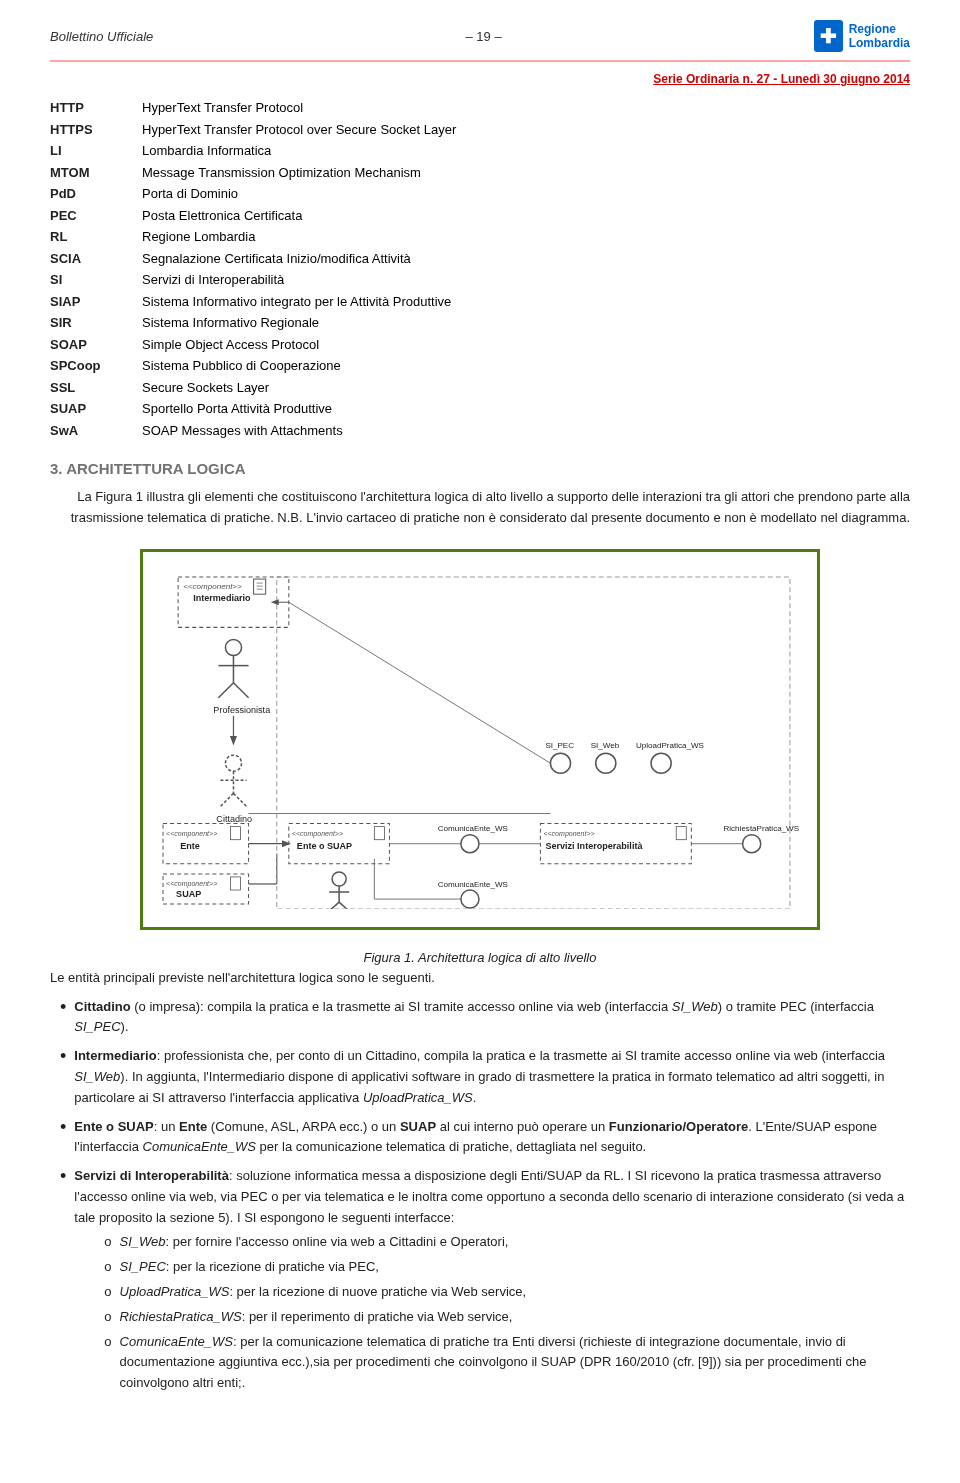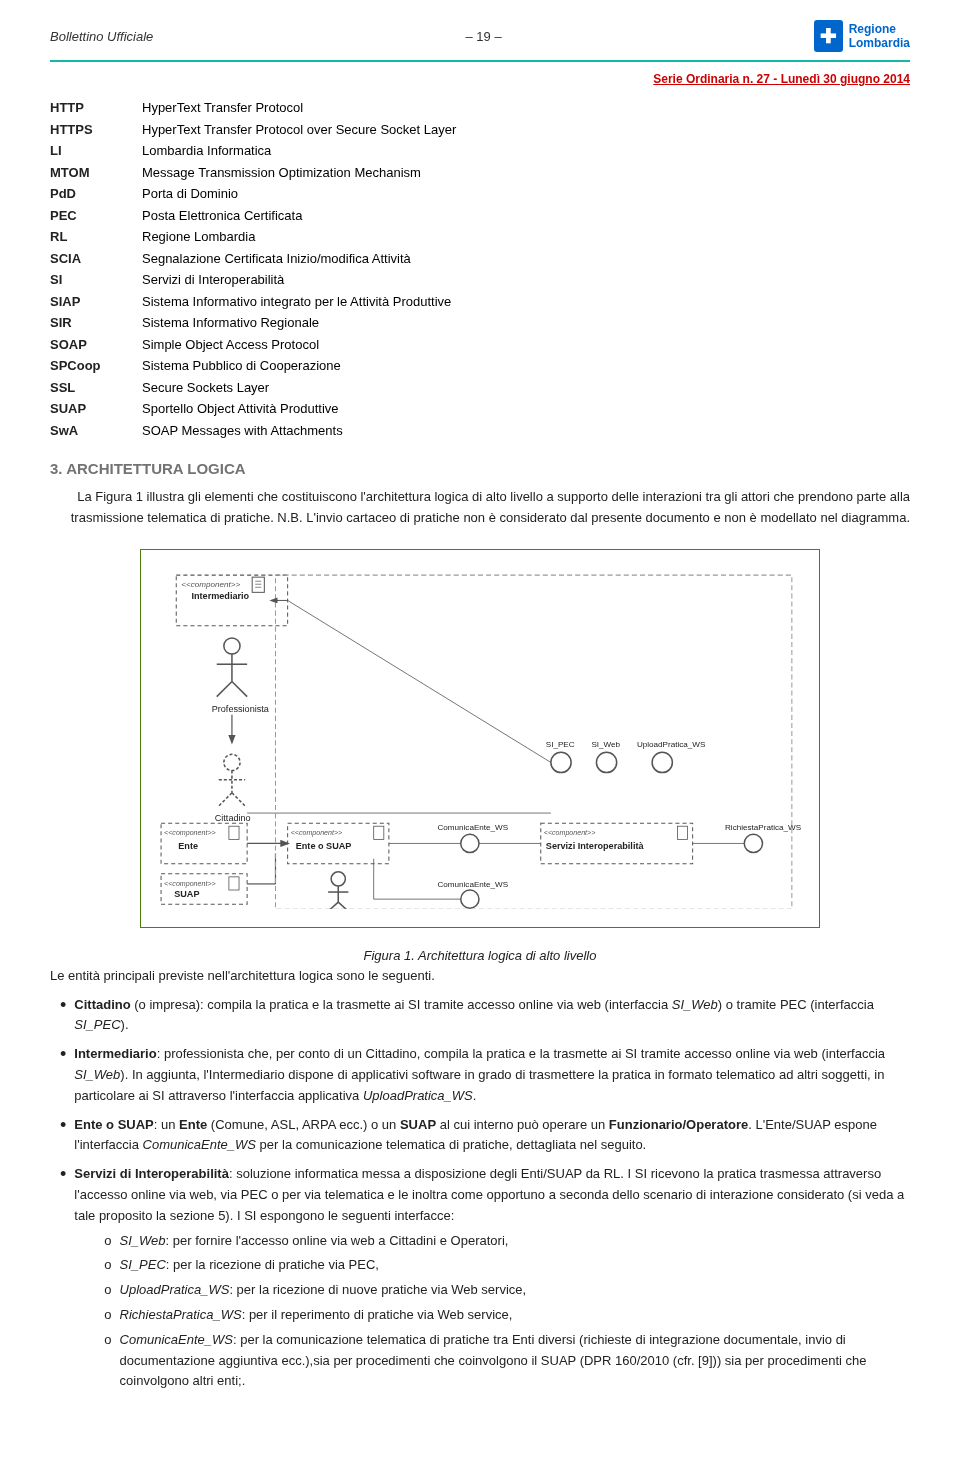--- a/index.html
+++ b/index.html
@@ -13,21 +13,21 @@
 
     .page {
       padding: 20px 50px;
     }
 
     
     .header {
       display: flex;
       justify-content: space-between;
       align-items: center;
-      border-bottom: 2px solid #14b8a6;
+      border-bottom: 2px solid #fca5a5;
       padding-bottom: 8px;
       margin-bottom: 10px;
     }
     .header-left {
       font-size: 13px;
       color: #333;
       font-style: italic;
     }
     .header-center {
       font-size: 13px;
@@ -95,21 +95,21 @@
     .section-text {
       font-size: 13px;
       line-height: 1.6;
       margin-bottom: 8px;
       color: #222;
       text-align: right;
     }
 
     
     .diagram-container {
-      border: 1px solid #4d7c0f;
+      border: 3px solid #4d7c0f;
       margin: 20px auto;
       width: 680px;
       padding: 15px;
       background: #fff;
       position: relative;
     }
 
     .diagram-svg {
       width: 100%;
     }
@@ -247,21 +247,21 @@
       <div class="abbr-row">
         <span class="abbr-key">SPCoop</span>
         <span class="abbr-val">Sistema Pubblico di Cooperazione</span>
       </div>
       <div class="abbr-row">
         <span class="abbr-key">SSL</span>
         <span class="abbr-val">Secure Sockets Layer</span>
       </div>
       <div class="abbr-row">
         <span class="abbr-key">SUAP</span>
-        <span class="abbr-val">Sportello Object Attività Produttive</span>
+        <span class="abbr-val">Sportello Porta Attività Produttive</span>
       </div>
       <div class="abbr-row">
         <span class="abbr-key">SwA</span>
         <span class="abbr-val">SOAP Messages with Attachments</span>
       </div>
     </div>
 
   <div class="section-heading">
     <span>3.</span> <span>ARCHITETTURA LOGICA</span>
   </div>

